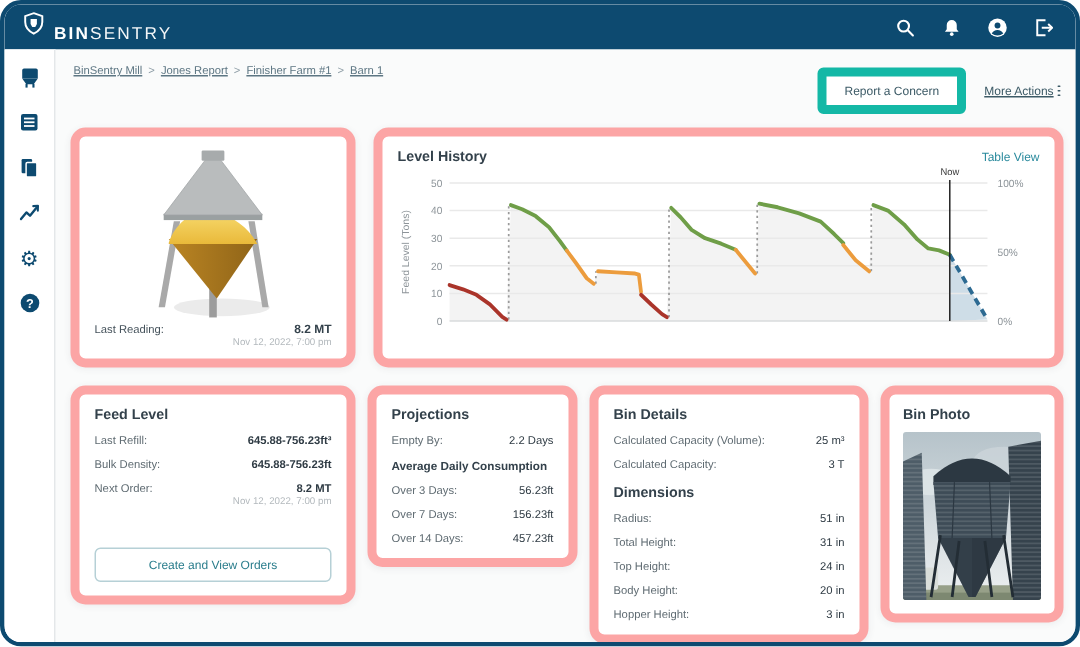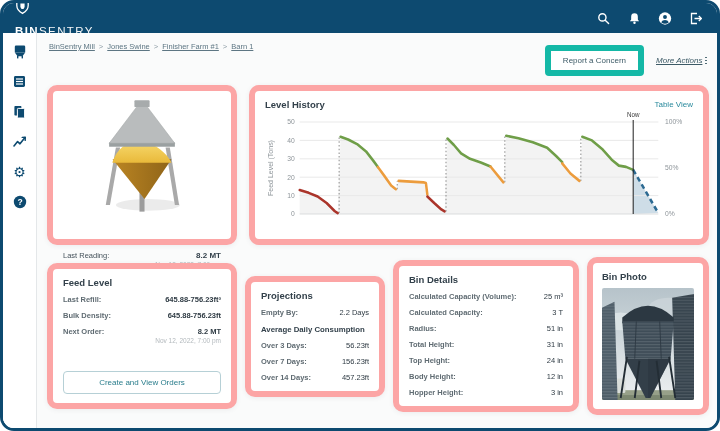--- a/index.html
+++ b/index.html
@@ -1,63 +1,63 @@
 <!DOCTYPE html>
 <html><head>
 <meta charset="utf-8">
 <style>
   html,body{margin:0;padding:0;background:#fff;font-family:"Liberation Sans",sans-serif;}
   *{box-sizing:border-box;}
   .frame{position:relative;width:720px;height:431px;border:3px solid #0d4a70;border-radius:14px;overflow:hidden;background:#fafbfb;}
   
   .navbar{height:30px;background:#0d4a70;display:flex;align-items:center;justify-content:space-between;padding:0 14px 0 12px;}
-  .brand{display:flex;align-items:flex-start;gap:6px;color:#fff;flex-direction:column;}
+  .brand{display:flex;align-items:flex-end;gap:6px;color:#fff;}
   .brand-text{font-size:11.5px;letter-spacing:1.4px;color:#fff;}
   .brand-text b{font-weight:700;}
   .brand-text span{font-weight:300;opacity:.95;}
   .nav-icons{display:flex;align-items:center;gap:17px;}
   .nav-icon{width:14px;height:14px;display:flex;align-items:center;justify-content:center;cursor:pointer;}
   
   .body-row{display:flex;height:395px;background:#fafbfb;}
   .sidebar{width:34px;background:#fff;border-right:1px solid #e4e7e9;display:flex;flex-direction:column;align-items:center;padding-top:11px;gap:15px;flex:none;}
   .side-icon{width:15px;height:15px;display:flex;align-items:center;justify-content:center;color:#0d4a70;cursor:pointer;}
   .gear-glyph{font-size:14px;line-height:1;color:#0d4a70;}
   .main{flex:1;padding:7px 8px 0 10px;overflow:hidden;}
   
   .page-head{display:flex;justify-content:space-between;align-items:flex-start;padding:2px 2px 0 2px;}
   .breadcrumb{font-size:7.5px;color:#5d7683;}
   .breadcrumb a{color:#5d7683;text-decoration:underline;cursor:pointer;}
   .crumb-sep{margin:0 4px;color:#8a9aa3;text-decoration:none;}
   .page-title{font-size:14px;font-weight:700;color:#33414b;margin:5px 0 0;}
   .head-actions{display:flex;align-items:center;gap:12px;margin-top:3px;}
   .btn-outline{background:#fff;border:6px solid #14b8a6;border-radius:4px;color:#3c5a66;font-size:8px;padding:5px 12px;cursor:pointer;font-family:inherit;}
-  .more-actions{font-size:8px;color:#3c5a66;text-decoration:underline;cursor:pointer;display:flex;align-items:center;gap:3px;font-style:italic;}
+  .more-actions{font-size:8px;color:#3c5a66;text-decoration:underline;cursor:pointer;display:flex;align-items:center;gap:3px;}
   .kebab{display:inline-flex;flex-direction:column;gap:1.5px;text-decoration:none;}
   .kebab i{width:1.6px;height:1.6px;border-radius:50%;background:#3c5a66;display:block;}
   
   .card{background:#fff;border:6px solid #fca5a5;border-radius:10px;box-shadow:0 1px 5px rgba(60,70,80,.08);}
   .row1{display:flex;gap:12px;margin-top:9px;}
-  .row2{display:flex;gap:8px;margin-top:12px;align-items:center;}
+  .row2{display:flex;gap:8px;margin-top:12px;align-items:flex-start;}
   .bin-card{width:190px;height:160px;flex:none;padding:6px 10px 7px;display:flex;flex-direction:column;}
   .bin-art{flex:1;display:flex;align-items:center;justify-content:center;}
-  .reading-row{display:flex;justify-content:space-between;align-items:flex-start;font-size:7.5px;color:#45525b;margin-top:36px;}
+  .reading-row{display:flex;justify-content:space-between;align-items:flex-start;font-size:7.5px;color:#45525b;}
   .reading-value{font-weight:700;color:#33414b;font-size:8px;}
   .timestamp{font-size:6.5px;color:#b3b9bd;text-align:right;margin-top:1px;}
   .chart-card{flex:1;height:160px;padding:8px 10px 4px;}
   .chart-head{display:flex;justify-content:space-between;align-items:center;}
   .card-title{font-size:9.5px;font-weight:700;color:#33414b;}
   .table-view{font-size:8px;color:#2a8a9d;cursor:pointer;}
   
   .kv-card{padding:8px 10px 9px;}
   .feed-card{width:190px;flex:none;}
   .proj-card{width:140px;flex:none;}
   .details-card{width:186px;flex:none;}
   .photo-card{flex:1;padding:8px 9px 9px;}
   .kv{display:flex;justify-content:space-between;align-items:baseline;margin-top:7px;font-size:7.5px;}
-  .kv .k{color:#5f6b72;font-weight:bold;}
+  .kv .k{color:#5f6b72;}
   .kv .v{color:#2f3b44;font-weight:700;text-align:right;}
   .kv .v.plain{font-weight:400;}
   .subhead{font-size:7.8px;font-weight:700;color:#33414b;margin-top:8px;}
   .subhead.big{font-size:9.5px;margin-top:9px;}
   .btn-teal{width:100%;margin-top:27px;background:#fff;border:1px solid #b6d0d6;border-radius:4px;color:#2a7d8c;font-size:8px;padding:6px 0;cursor:pointer;font-family:inherit;}
   .photo-wrap{margin-top:6px;border-radius:2px;overflow:hidden;line-height:0;}
 </style>
 </head>
 <body>
 
@@ -143,21 +143,21 @@
             <text x="7" y="10" text-anchor="middle" font-size="8.5" font-weight="bold" fill="#fff" font-family="Liberation Sans,sans-serif">?</text>
           </svg>
       </span>
     </aside>
 
     <main class="main">
 
       <div class="page-head">
         <div>
           <nav class="breadcrumb">
-            <a>BinSentry Mill</a><span class="crumb-sep">&gt;</span><a>Jones Swine</a><span class="crumb-sep">&gt;</span><a>Finisher Farm #1</a><span class="crumb-sep">&gt;</span><a>Barn 1</a>
+            <a>BinSentry Mill</a><span class="crumb-sep">&gt;</span><a>Jones Report</a><span class="crumb-sep">&gt;</span><a>Finisher Farm #1</a><span class="crumb-sep">&gt;</span><a>Barn 1</a>
           </nav>
         </div>
         <div class="head-actions">
           <button class="btn-outline">Report a Concern</button>
           <span class="more-actions">
               <span>More Actions</span>
               <span class="kebab">
                 <i></i>
                 <i></i>
                 <i></i>
@@ -287,35 +287,36 @@
         <section class="card kv-card details-card">
           <div class="card-title">Bin Details</div>
           <div class="kv">
             <span class="k">Calculated Capacity (Volume):</span>
             <span class="v plain">25 m³</span>
           </div>
           <div class="kv">
             <span class="k">Calculated Capacity:</span>
             <span class="v plain">3 T</span>
           </div>
+          <div class="subhead big">Dimensions</div>
           <div class="kv">
             <span class="k">Radius:</span>
             <span class="v plain">51 in</span>
           </div>
           <div class="kv">
             <span class="k">Total Height:</span>
             <span class="v plain">31 in</span>
           </div>
           <div class="kv">
             <span class="k">Top Height:</span>
             <span class="v plain">24 in</span>
           </div>
           <div class="kv">
             <span class="k">Body Height:</span>
-            <span class="v plain">12 in</span>
+            <span class="v plain">20 in</span>
           </div>
           <div class="kv">
             <span class="k">Hopper Height:</span>
             <span class="v plain">3 in</span>
           </div>
         </section>
 
         <section class="card photo-card">
           <div class="card-title">Bin Photo</div>
           <div class="photo-wrap">

